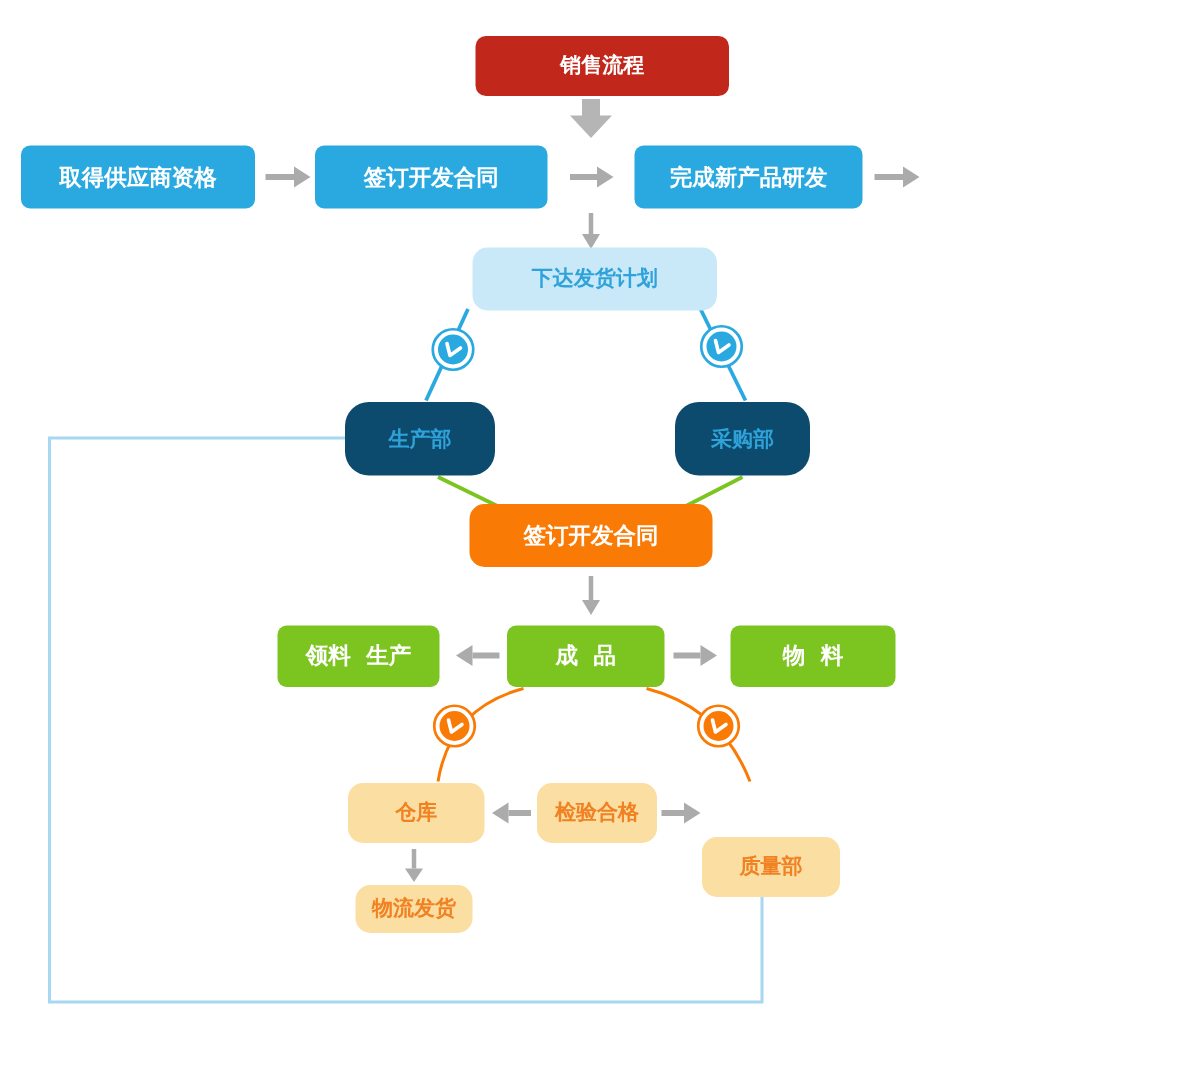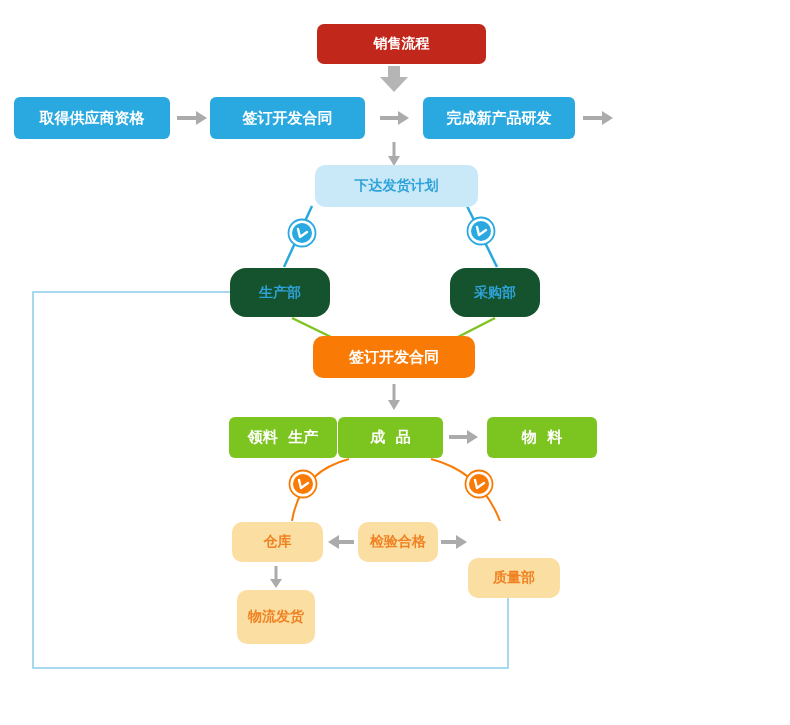--- a/index.html
+++ b/index.html
@@ -8,41 +8,41 @@
     font-family:"DejaVu Sans","Liberation Sans",sans-serif;
   }
   svg.wires{position:absolute;left:0;top:0;z-index:0;}
   .node{
     position:absolute;z-index:1;display:flex;align-items:center;justify-content:center;
     font-weight:bold;font-size:15px;white-space:pre;box-sizing:border-box;
   }
   .red{background:#C1271B;color:#ffffff;border-radius:7px;font-size:14px;}
   .blue{background:#29A9E0;color:#ffffff;border-radius:6px;}
   .lightblue{background:#C9E9F8;color:#2FA3D9;border-radius:10px;font-size:14px;}
-  .roundblue{background:#14532d;color:#2FA3D9;border-radius:16px;font-size:14px;}
+  .roundblue{background:#0c4a6e;color:#2FA3D9;border-radius:16px;font-size:14px;}
   .orange{background:#F97B06;color:#ffffff;border-radius:10px;}
   .green{background:#7CC41F;color:#ffffff;border-radius:6px;}
   .tan{background:#FBDEA2;color:#F08223;border-radius:10px;font-size:14px;}
 
   .n-sales{left:317px;top:24px;width:169px;height:40px;}
   .n-supplier{left:14px;top:97px;width:156px;height:42px;}
   .n-contract{left:210px;top:97px;width:155px;height:42px;}
   .n-rd{left:423px;top:97px;width:152px;height:42px;}
   .n-order{left:620px;top:97px;width:155px;height:42px;}
   .n-shipplan{left:315px;top:165px;width:163px;height:42px;}
   .n-proddept{left:230px;top:268px;width:100px;height:49px;}
   .n-purchdept{left:450px;top:268px;width:90px;height:49px;}
   .n-prodplan{left:313px;top:336px;width:162px;height:42px;}
-  .n-requisition{left:185px;top:417px;width:108px;height:41px;margin-left:44px;}
+  .n-requisition{left:185px;top:417px;width:108px;height:41px;}
   .n-finished{left:338px;top:417px;width:105px;height:41px;}
   .n-materials{left:487px;top:417px;width:110px;height:41px;}
   .n-warehouse{left:232px;top:522px;width:91px;height:40px;}
   .n-inspection{left:358px;top:522px;width:80px;height:40px;}
   .n-quality{left:468px;top:522px;width:92px;height:40px;margin-top:36px;}
-  .n-logistics{left:237px;top:590px;width:78px;height:54px;}
+  .n-logistics{left:237px;top:590px;width:78px;height:32px;}
 </style>
 </head>
 <body>
 
 <div class="canvas">
 
   <svg class="wires" width="790" height="725" viewBox="0 0 790 725">
 
     <g>
       <polyline points="230,292 33,292 33,668 508,668 508,596" fill="none" stroke="#A8D8F0" stroke-width="2"></polyline>

